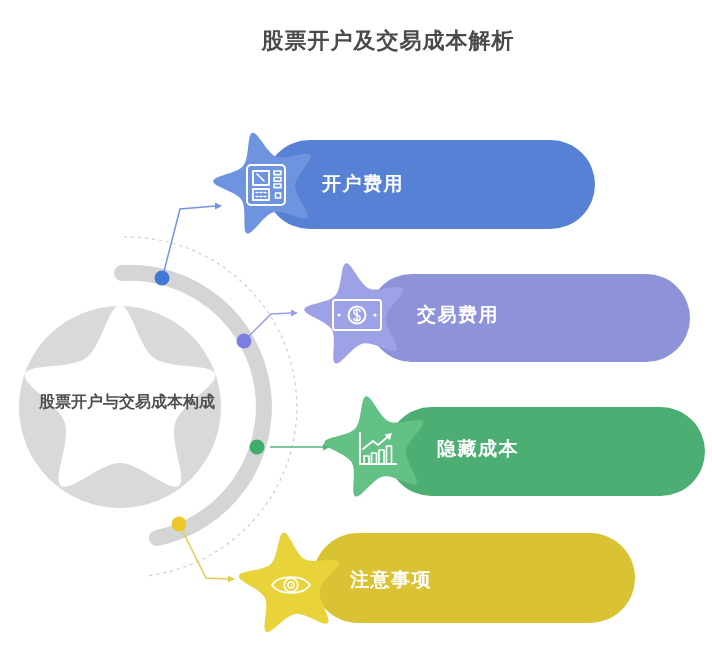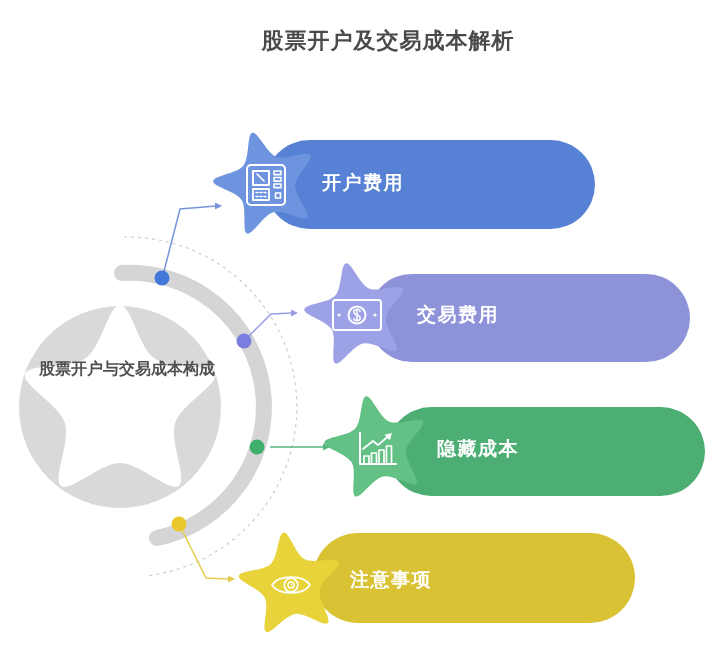--- a/index.html
+++ b/index.html
@@ -1,20 +1,20 @@
 <!DOCTYPE html>
 <html><head>
 <meta charset="utf-8">
 <style>
   html,body{margin:0;padding:0;background:#fff;}
   #canvas{position:relative;width:712px;height:661px;background:#ffffff;overflow:hidden;
           font-family:"Liberation Sans","DejaVu Sans",sans-serif;}
   .title{position:absolute;left:0;top:26px;width:712px;text-align:center;
          font-size:22px;font-weight:bold;letter-spacing:1px;padding-left:32px;}
-  .center-label{position:absolute;left:17px;top:359px;width:220px;text-align:center;
+  .center-label{position:absolute;left:17px;top:392px;width:220px;text-align:center;
          font-size:16px;font-weight:bold;z-index:2;line-height:20px;}
   .main-svg{position:absolute;left:0;top:0;z-index:0;}
   .pill{position:absolute;border-radius:45px;z-index:3;}
   .pill-b0{left:265px;top:140px;width:330px;height:89px;}
   .pill-b1{left:368px;top:274px;width:322px;height:88px;}
   .pill-b2{left:387px;top:407px;width:318px;height:89px;}
   .pill-b3{left:313px;top:533px;width:322px;height:90px;}
   .star-svg{position:absolute;width:130px;height:130px;z-index:4;}
   .star-b0{left:201px;top:119px;}
   .star-b1{left:292px;top:250px;}
@@ -115,18 +115,18 @@
   <svg class="star-svg star-b3" viewBox="-65 -65 130 130">
     <path class="star-shape" d="M-7.4,-48.5C-1.7,-49.3,4.5,-26.6,13.7,-21.7C22.9,-16.9,45.1,-24.4,47.6,-19.2C50.1,-14.1,30.5,-1.2,28.7,9.1C26.9,19.3,40.9,38.2,36.8,42.1C32.7,46.1,14.3,31.4,4.1,32.9C-6.2,34.3,-19.8,53.5,-24.9,50.8C-29.9,48.1,-21.6,26.1,-26.2,16.8C-30.8,7.4,-53.2,0.4,-52.2,-5.2C-51.2,-10.8,-27.7,-9.8,-20.2,-17.0C-12.8,-24.2,-13.0,-47.7,-7.4,-48.5Z" fill="#E8D33A"></path>
     <g class="icon" transform="translate(0,4)">
       <path d="M-19,0 C-12,-10.5 12,-10.5 19,0 C12,10.5 -12,10.5 -19,0 Z" stroke-width="1.8"></path>
       <circle cx="0" cy="0" r="6.8" stroke-width="1.7"></circle>
       <circle cx="0" cy="0" r="3" stroke-width="1.5"></circle>
       <circle cx="0.5" cy="0" r="0.8" fill="#ffffff" stroke="none"></circle>
     </g>
   </svg>
 
-  <div class="blabel blabel-b0 label" style="color: rgb(255, 255, 255); font-family: Liberation Mono, monospace;">开户费用</div>
+  <div class="blabel blabel-b0 label" style="color: rgb(255, 255, 255);">开户费用</div>
   <div class="blabel blabel-b1 label" style="color: rgb(255, 255, 255);">交易费用</div>
   <div class="blabel blabel-b2 label" style="color: rgb(255, 255, 255);">隐藏成本</div>
   <div class="blabel blabel-b3 label" style="color: rgb(255, 255, 255);">注意事项</div>
 
 </div>
 
 </body></html>

